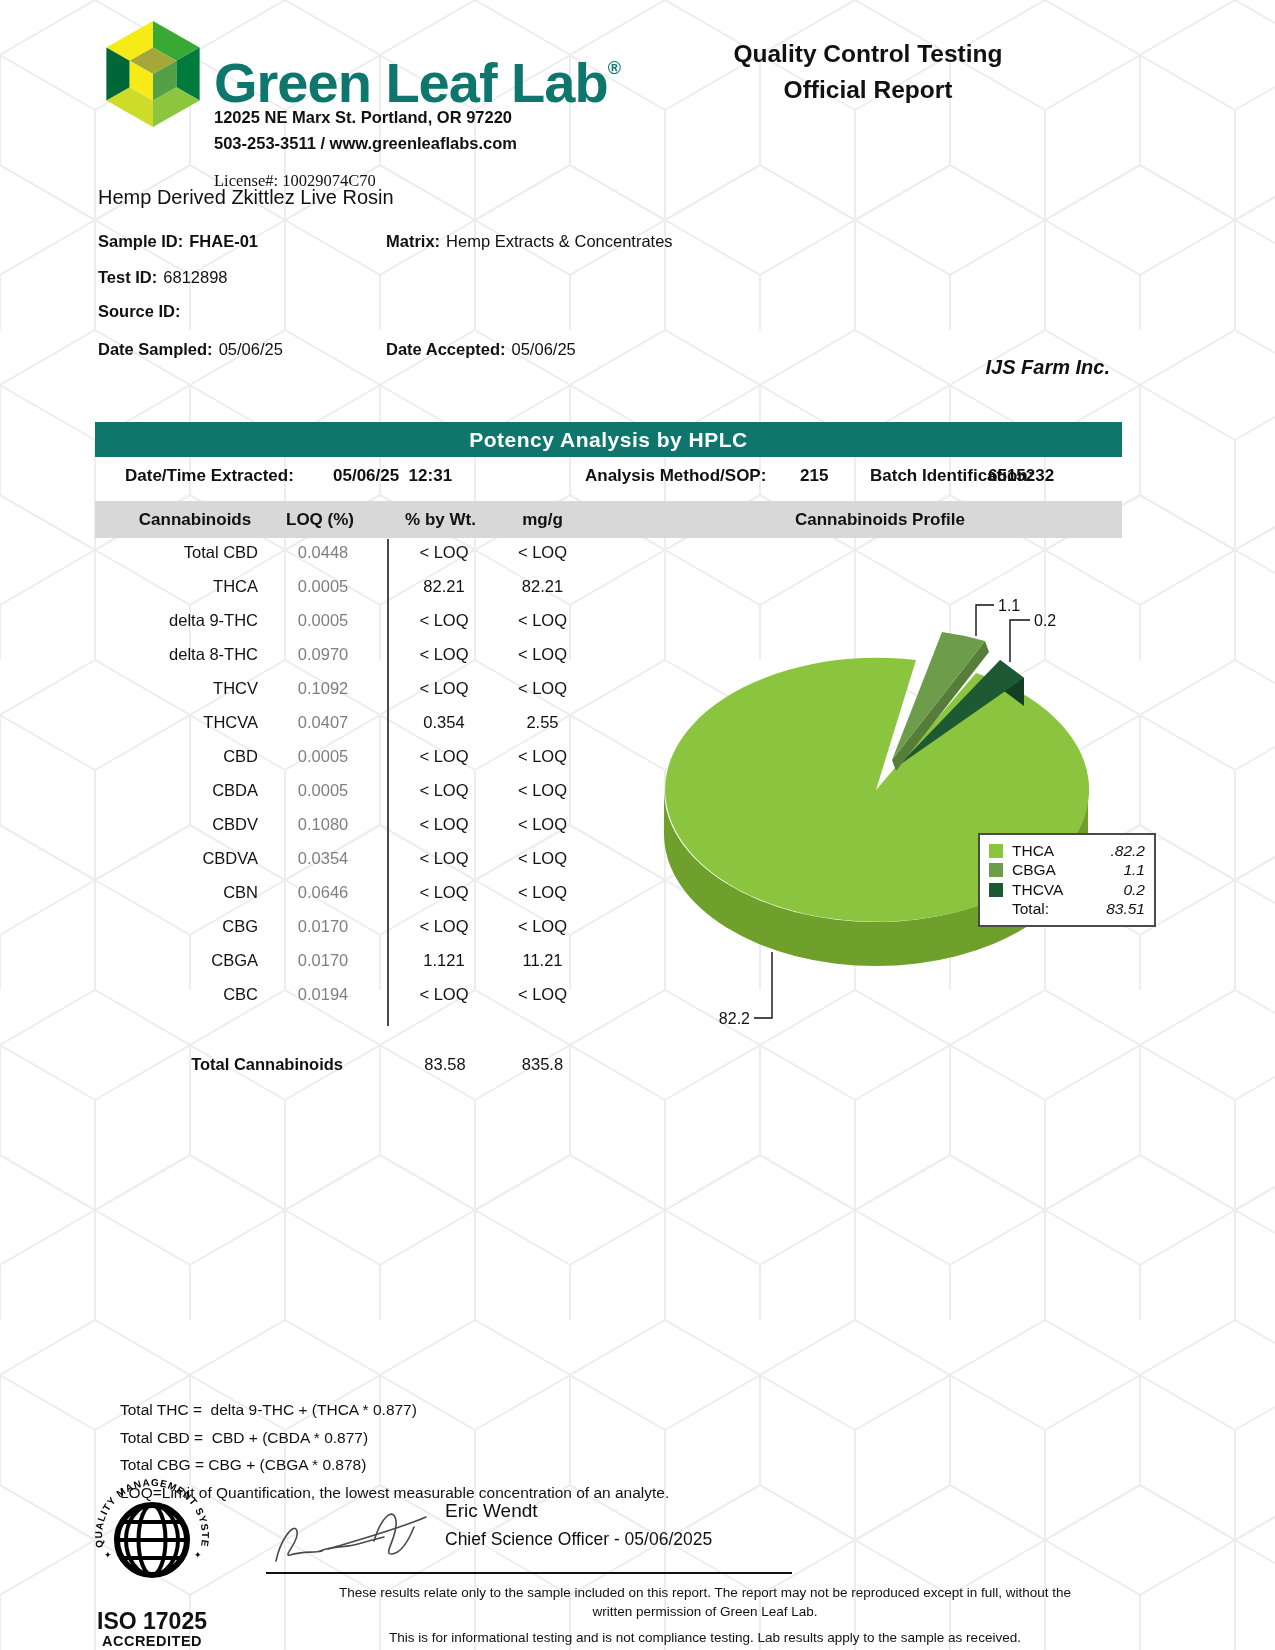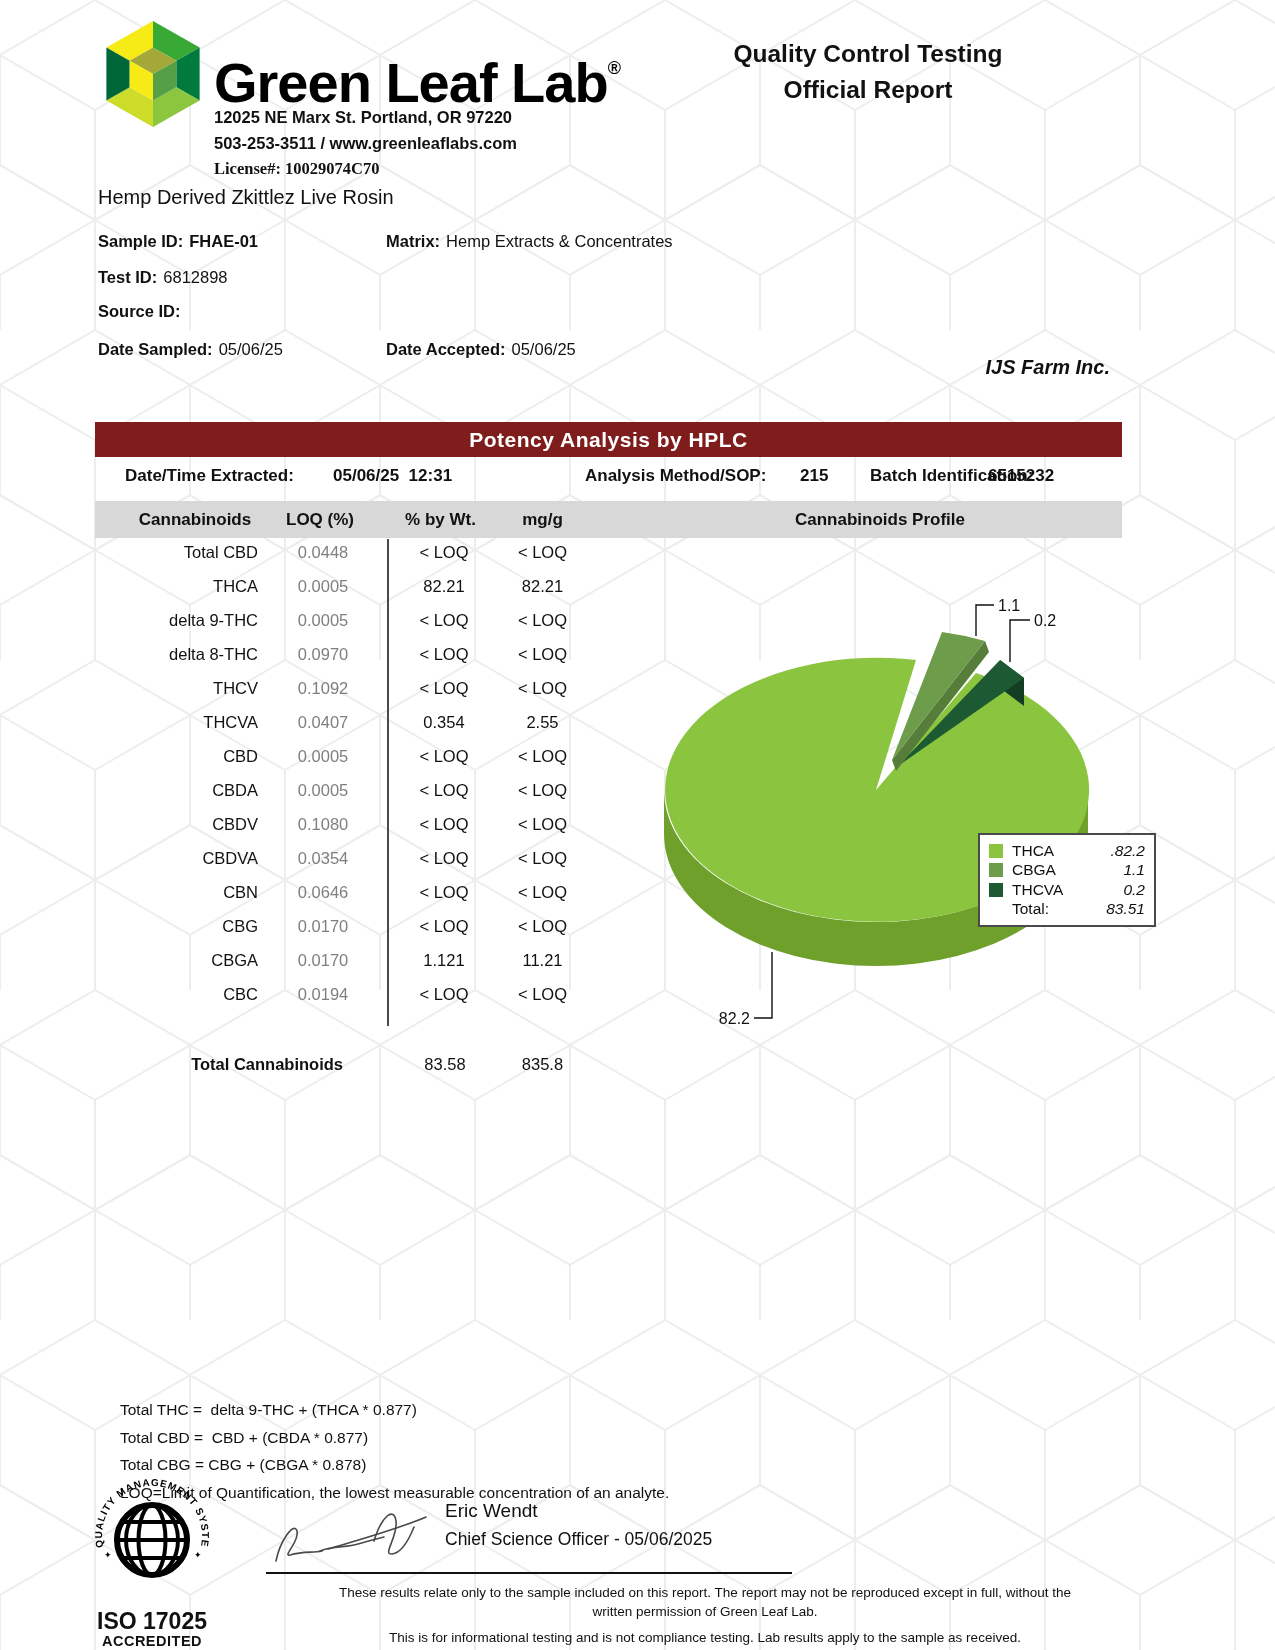--- a/index.html
+++ b/index.html
@@ -6,28 +6,28 @@
   .page{position:relative;width:1275px;height:1650px;background:#fff;overflow:hidden;
         font-family:"Liberation Sans",sans-serif;color:#111;margin:0 auto;}
   .abs{position:absolute;z-index:1;}
   .b{font-weight:bold;}
   .pre{white-space:pre;}
   .wm{position:absolute;left:0;top:0;z-index:0;}
   
   .brand{font-weight:bold;letter-spacing:-1px;font-size:56px;line-height:56px;}
   .brand sup{font-size:18px;vertical-align:28px;}
   .addr{font-size:16.5px;font-weight:bold;line-height:26px;}
-  .license{font-family:"Liberation Serif",serif;font-weight:bold;font-size:16.5px;}
+  .license{font-family:"Liberation Serif",serif;font-weight:normal;font-size:16.5px;margin-top:12px;}
   .rtitle{font-size:24.5px;font-weight:bold;text-align:center;line-height:36px;}
   .ptitle{font-size:20px;font-weight:normal;}
   .inforow{font-size:16.5px;line-height:22px;}
   .inforow .lbl{font-weight:bold;margin-right:6px;}
   .client{font-size:20px;font-weight:bold;font-style:italic;}
   
-  .secbar{background:#7f1d1d;color:#fff;text-align:center;font-size:21px;font-weight:bold;line-height:35px;letter-spacing:.5px;}
+  .secbar{background:#0f766e;color:#fff;text-align:center;font-size:21px;font-weight:bold;line-height:35px;letter-spacing:.5px;}
   .exrow{font-size:17px;font-weight:bold;}
   .band{background:#d8d8d8;height:37px;}
   .band span{position:absolute;top:0;line-height:37px;font-weight:bold;font-size:17px;text-align:center;}
   
   .tbl{width:490px;}
   .trow{display:grid;grid-template-columns:163px 130px 112px 85px;height:34px;align-items:center;font-size:16.5px;}
   .trow .c-name{text-align:right;}
   .trow .c-loq{text-align:center;color:#7f7f7f;}
   .trow .c-pct,.trow .c-mgg{text-align:center;}
   .divline{width:2px;background:#4a4a4a;}
@@ -73,21 +73,21 @@
     <polygon points="50,2 94,27 72,39.5 50,27" fill="#39a935"></polygon>
     <polygon points="94,27 94,77 72,64.5 72,39.5" fill="#007a3d"></polygon>
     <polygon points="94,77 50,102 50,77 72,64.5" fill="#8cc63e"></polygon>
     <polygon points="50,102 6,77 28,64.5 50,77" fill="#cddc29"></polygon>
     <polygon points="6,77 6,27 28,39.5 28,64.5" fill="#006838"></polygon>
     <polygon points="50,27 72,39.5 50,52 28,39.5" fill="#a4a838"></polygon>
     <polygon points="28,39.5 50,52 50,77 28,64.5" fill="#f6eb16"></polygon>
     <polygon points="50,52 72,39.5 72,64.5 50,77" fill="#55a046"></polygon>
   </svg>
 
-  <div class="abs brand" style="left: 214px; top: 40px; color: #000000;"><span>Green Leaf Lab</span><sup>®</sup></div>
+  <div class="abs brand" style="left: 214px; top: 40px; color: #0f766e;"><span>Green Leaf Lab</span><sup>®</sup></div>
 
   <div class="abs addr" style="left:214px;top:104px;">
     <div>12025 NE Marx St. Portland, OR 97220</div>
     <div>503-253-3511 / www.greenleaflabs.com</div>
     <div class="license">License#: 10029074C70</div>
   </div>
 
   <div class="abs rtitle" style="left:618px;top:36px;width:500px;">
     <div>Quality Control Testing</div>
     <div>Official Report</div>

